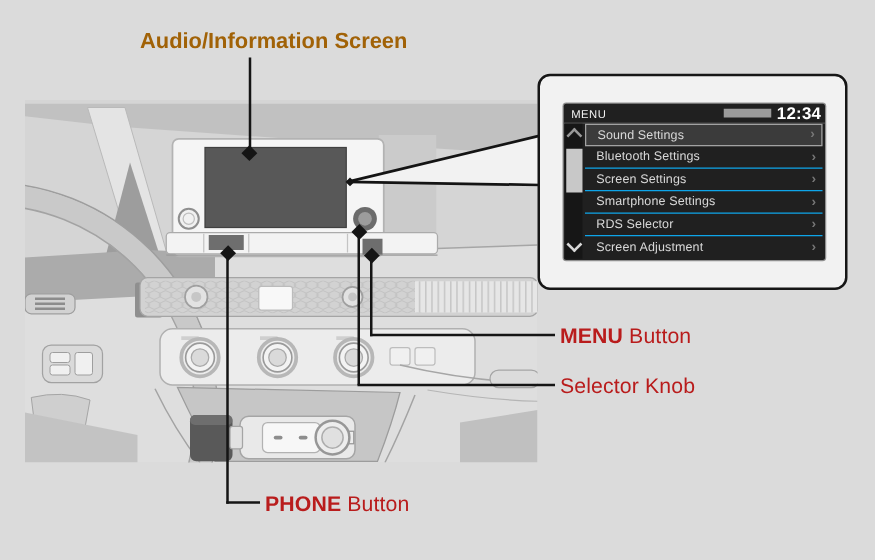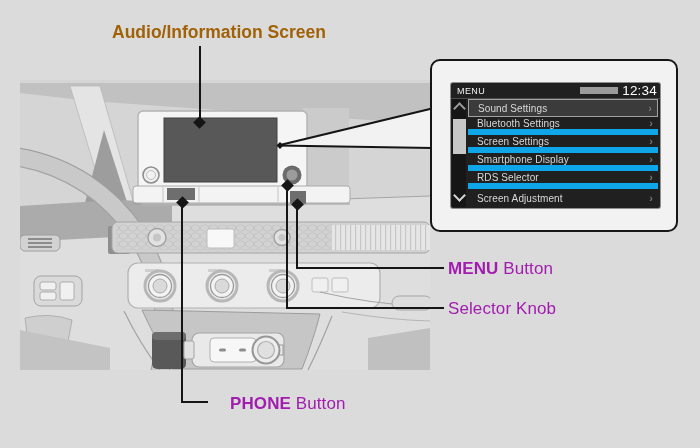--- a/index.html
+++ b/index.html
@@ -6,50 +6,50 @@
   body{
     width:700px;height:448px;position:relative;overflow:hidden;
     background:#dbdbdb;
     font-family:"Liberation Sans","DejaVu Sans",sans-serif;
     color:#141414;
   }
   .abs{position:absolute;}
   
   .cline{position:absolute;background:#151515;}
   .diamond{position:absolute;width:9px;height:9px;background:#151515;transform:rotate(45deg);}
-  .callout-label{position:absolute;font-size:17px;font-weight:400;color:#a21caf;white-space:nowrap;letter-spacing:.1px;}
+  .callout-label{position:absolute;font-size:17px;font-weight:400;color:#b91c1c;white-space:nowrap;letter-spacing:.1px;}
   .callout-label .bold{font-weight:700;}
   .title-label{position:absolute;font-size:17.5px;font-weight:700;color:#a16207;white-space:nowrap;}
   
   .inset{
     position:absolute;left:430px;top:59px;width:248px;height:173px;
     box-sizing:border-box;background:#f2f2f2;border:2.5px solid #161616;border-radius:10px;
     z-index:5;
   }
   .menu-screen{
     position:absolute;left:19px;top:22px;width:209px;height:125px;
     background:#202020;border-radius:2px;box-shadow:0 0 0 1px #8f8f8f;
     overflow:hidden;
   }
   .ms-header{position:absolute;left:0;top:0;right:0;height:15px;display:flex;align-items:center;padding:0 3px 0 6px;box-sizing:border-box;}
   .ms-title{font-size:9px;color:#f2f2f2;letter-spacing:.4px;font-weight:400;}
   .ms-indicator{margin-left:auto;margin-right:4px;width:38px;height:7px;background:#9b9b9b;}
-  .ms-time{font-size:13.5px;font-weight:400;color:#ffffff;letter-spacing:.2px;line-height:1;}
+  .ms-time{font-size:13.5px;font-weight:700;color:#ffffff;letter-spacing:.2px;line-height:1;}
   .ms-divider{position:absolute;left:0;right:0;top:15px;height:1px;background:#4d4d4d;}
   .ms-body{position:absolute;left:0;top:16px;right:0;bottom:1px;}
   .ms-scroll{position:absolute;left:1px;top:0;bottom:0;width:14px;background:#161616;}
   .ms-thumb{position:absolute;left:0.5px;top:20px;width:13px;height:35px;background:#c8c8c8;}
   .chev{position:absolute;width:7px;height:7px;left:3px;}
   .chev-up{top:5px;border-top:2px solid #9a9a9a;border-left:2px solid #9a9a9a;transform:rotate(45deg);}
   .chev-down{top:92px;border-bottom:2px solid #d8d8d8;border-right:2px solid #d8d8d8;transform:rotate(45deg);}
   .ms-rows{position:absolute;left:17px;right:2px;top:0;bottom:0;display:flex;flex-direction:column;}
   .ms-row{
     position:relative;height:18px;box-sizing:border-box;flex:0 0 18px;
     display:flex;align-items:center;padding-left:9px;
-    font-size:10px;color:#d8d8d8;border-bottom:6px solid #0ea5e9;letter-spacing:.1px;
+    font-size:10px;color:#d8d8d8;border-bottom:1px solid #0ea5e9;letter-spacing:.1px;
   }
   .ms-row:last-child{border-bottom:none;}
   .ms-row.selected{background:#3b3b3b;border:1px solid #a2a2a2;}
   .ms-row .rchev{position:absolute;right:5px;top:50%;transform:translateY(-54%);font-size:11px;color:#777777;font-weight:700;}
 </style>
 </head>
 <body>
 
 <svg class="abs" style="left:20px;top:80px;" width="410" height="290" viewBox="0 0 410 290">
   <defs>
@@ -189,21 +189,21 @@
 <div class="cline" style="left:286px;top:307px;width:158px;height:2px;z-index:4;"></div>
 
 <div class="title-label" style="left:112px;top:22px;">Audio/Information Screen</div>
 
 <div class="callout-label" style="left:448px;top:259px;">
   <span class="bold">MENU</span><span> Button</span>
 </div>
 
 <div class="callout-label" style="left:448px;top:299px;">Selector Knob</div>
 
-<div class="callout-label" style="left:212px;top:394px;margin-left:18px;">
+<div class="callout-label" style="left:212px;top:394px;">
   <span class="bold">PHONE</span><span> Button</span>
 </div>
 
 <div class="inset">
   <div class="menu-screen">
     <div class="ms-header">
       <span class="ms-title">MENU</span>
       <span class="ms-indicator"></span>
       <span class="ms-time">12:34</span>
     </div>
@@ -221,21 +221,21 @@
           </div>
           <div class="ms-row">
             <span>Bluetooth Settings</span>
             <span class="rchev">›</span>
           </div>
           <div class="ms-row">
             <span>Screen Settings</span>
             <span class="rchev">›</span>
           </div>
           <div class="ms-row">
-            <span>Smartphone Display</span>
+            <span>Smartphone Settings</span>
             <span class="rchev">›</span>
           </div>
           <div class="ms-row">
             <span>RDS Selector</span>
             <span class="rchev">›</span>
           </div>
           <div class="ms-row">
             <span>Screen Adjustment</span>
             <span class="rchev">›</span>
           </div>

